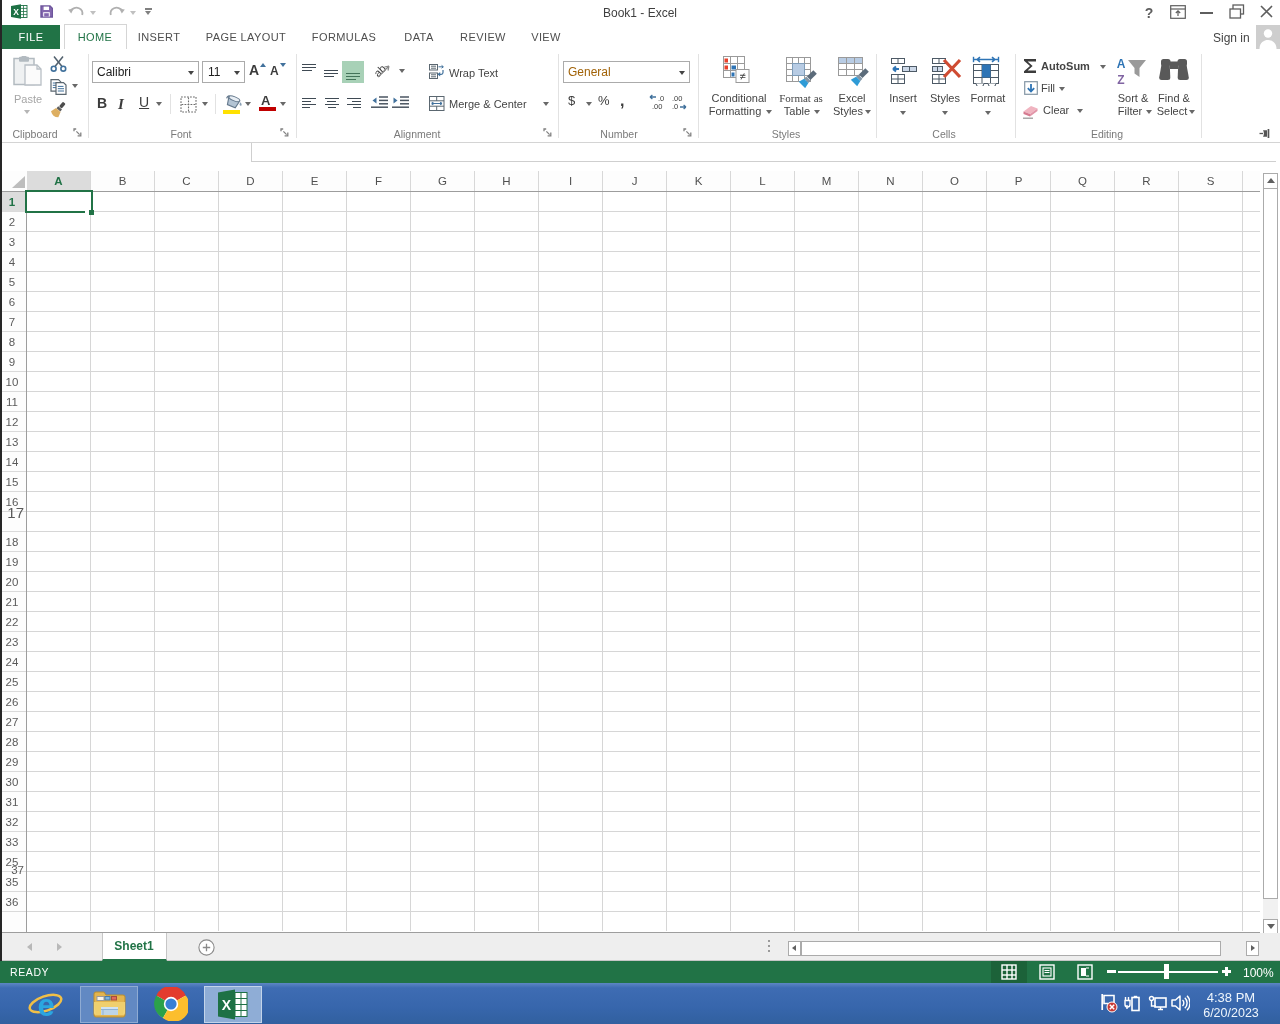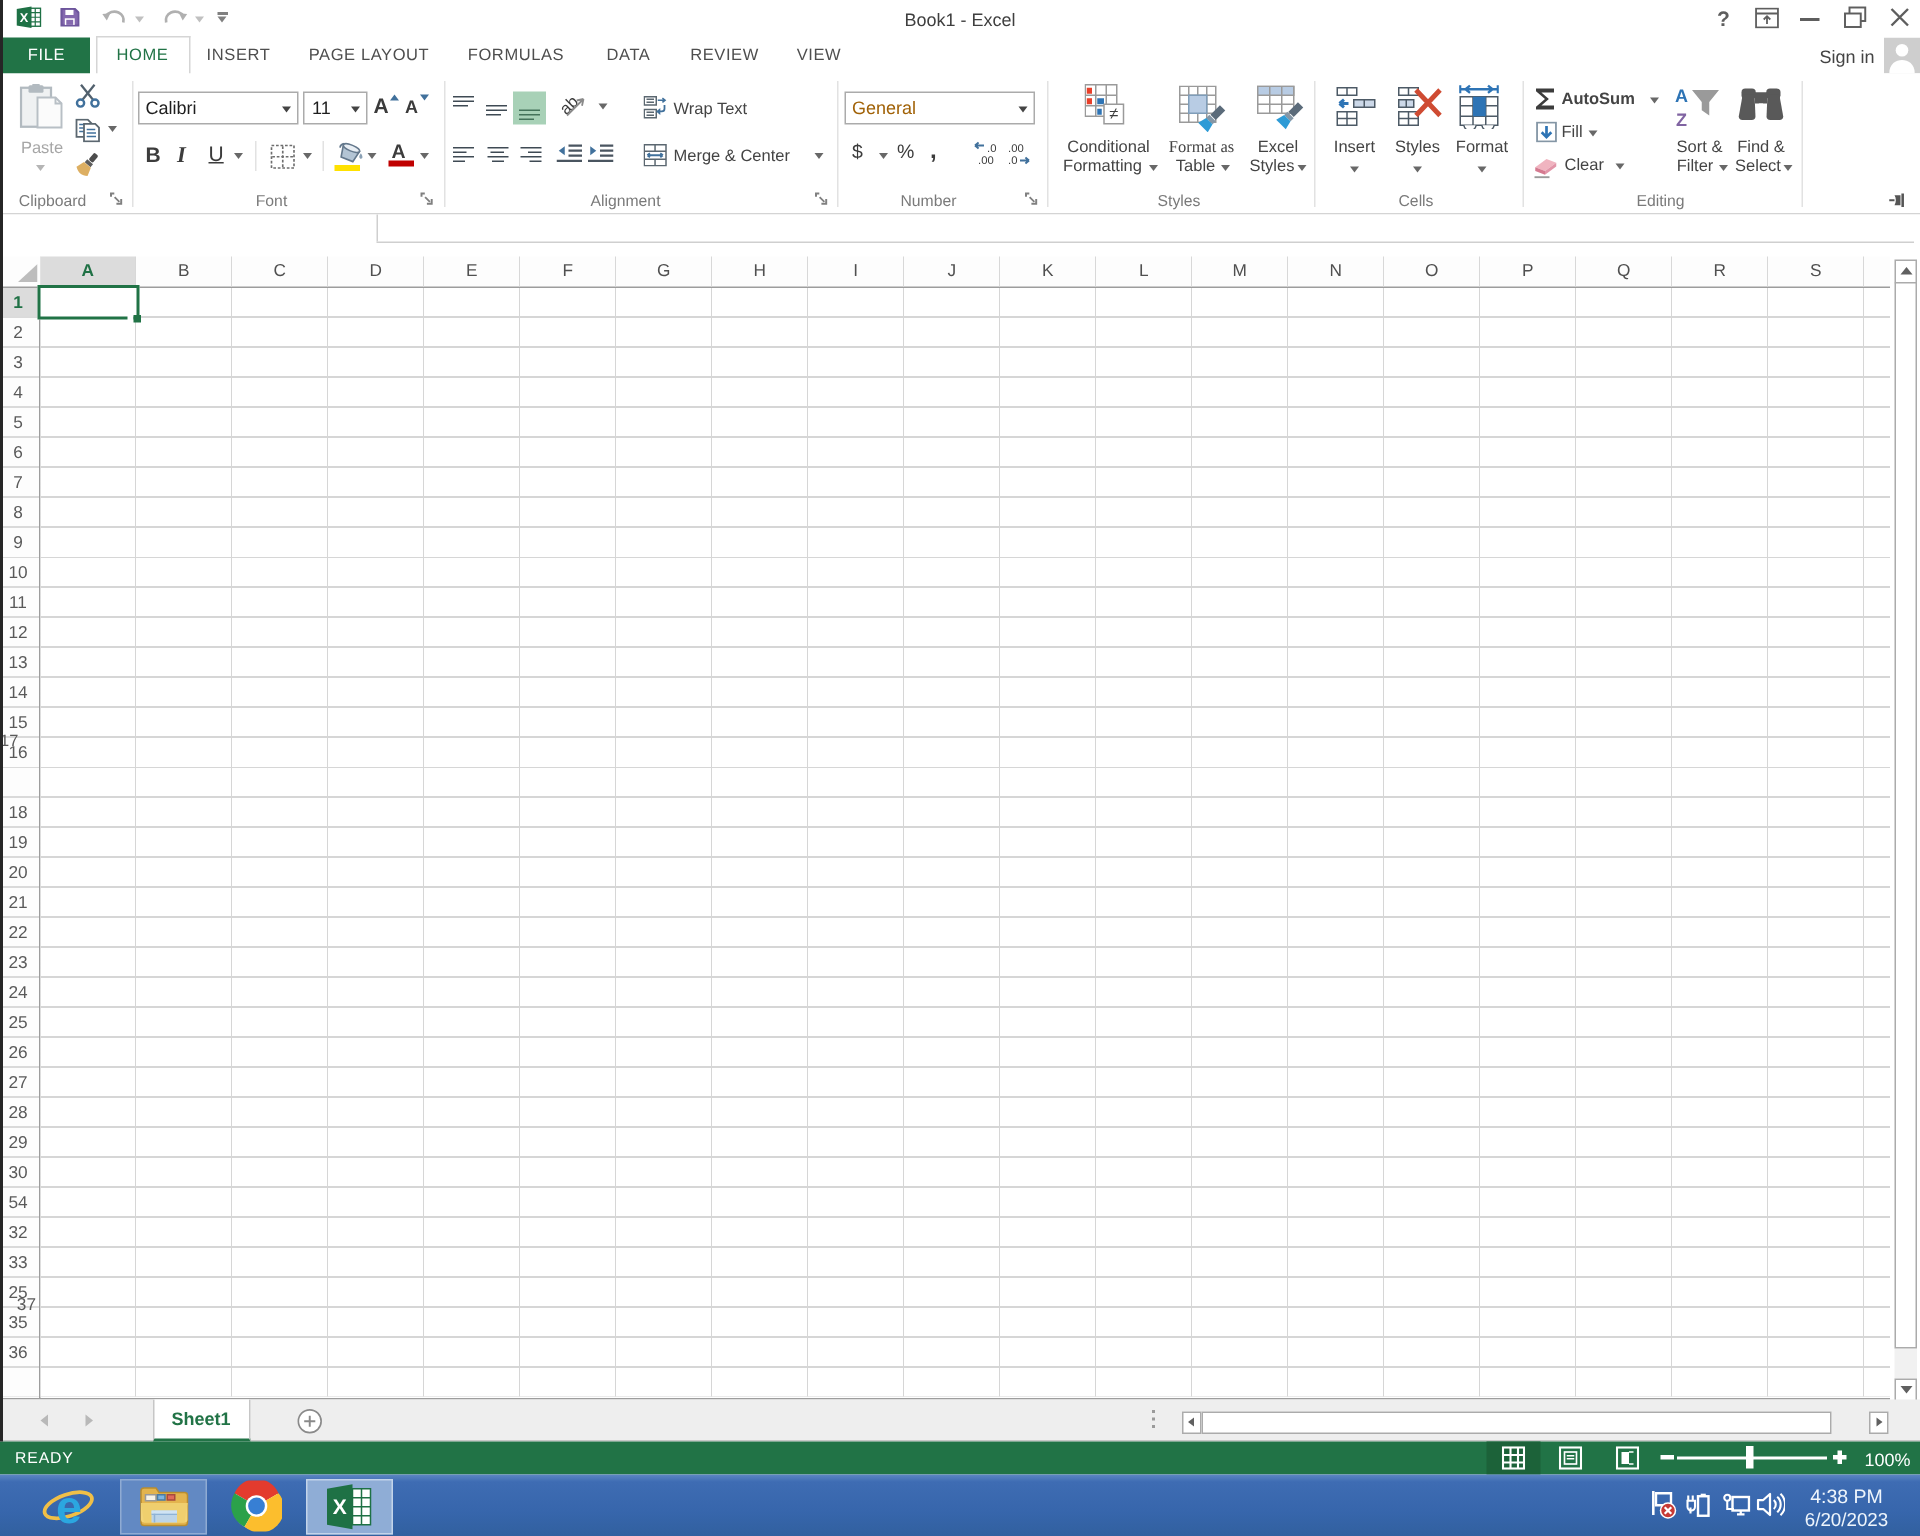--- a/index.html
+++ b/index.html
@@ -445,35 +445,35 @@
 <div class="ab" style="left:0;top:316px;width:24px;text-align:center;font-size:11.5px;color:#5a5a5a">7</div>
 <div class="ab" style="left:0;top:336px;width:24px;text-align:center;font-size:11.5px;color:#5a5a5a">8</div>
 <div class="ab" style="left:0;top:356px;width:24px;text-align:center;font-size:11.5px;color:#5a5a5a">9</div>
 <div class="ab" style="left:0;top:376px;width:24px;text-align:center;font-size:11.5px;color:#5a5a5a">10</div>
 <div class="ab" style="left:0;top:396px;width:24px;text-align:center;font-size:11.5px;color:#5a5a5a">11</div>
 <div class="ab" style="left:0;top:416px;width:24px;text-align:center;font-size:11.5px;color:#5a5a5a">12</div>
 <div class="ab" style="left:0;top:436px;width:24px;text-align:center;font-size:11.5px;color:#5a5a5a">13</div>
 <div class="ab" style="left:0;top:456px;width:24px;text-align:center;font-size:11.5px;color:#5a5a5a">14</div>
 <div class="ab" style="left:0;top:476px;width:24px;text-align:center;font-size:11.5px;color:#5a5a5a">15</div>
 <div class="ab" style="left:0;top:496px;width:24px;text-align:center;font-size:11.5px;color:#5a5a5a">16</div>
-<div class="ab" style="left:0;top:488px;width:24px;text-align:left;font-size:11px;color:#5a5a5a">17</div>
+<div class="ab" style="left:0;top:504px;width:24px;text-align:right;font-size:15px;color:#5a5a5a">17</div>
 <div class="ab" style="left:0;top:536px;width:24px;text-align:center;font-size:11.5px;color:#5a5a5a">18</div>
 <div class="ab" style="left:0;top:556px;width:24px;text-align:center;font-size:11.5px;color:#5a5a5a">19</div>
 <div class="ab" style="left:0;top:576px;width:24px;text-align:center;font-size:11.5px;color:#5a5a5a">20</div>
 <div class="ab" style="left:0;top:596px;width:24px;text-align:center;font-size:11.5px;color:#5a5a5a">21</div>
 <div class="ab" style="left:0;top:616px;width:24px;text-align:center;font-size:11.5px;color:#5a5a5a">22</div>
 <div class="ab" style="left:0;top:636px;width:24px;text-align:center;font-size:11.5px;color:#5a5a5a">23</div>
 <div class="ab" style="left:0;top:656px;width:24px;text-align:center;font-size:11.5px;color:#5a5a5a">24</div>
 <div class="ab" style="left:0;top:676px;width:24px;text-align:center;font-size:11.5px;color:#5a5a5a">25</div>
 <div class="ab" style="left:0;top:696px;width:24px;text-align:center;font-size:11.5px;color:#5a5a5a">26</div>
 <div class="ab" style="left:0;top:716px;width:24px;text-align:center;font-size:11.5px;color:#5a5a5a">27</div>
 <div class="ab" style="left:0;top:736px;width:24px;text-align:center;font-size:11.5px;color:#5a5a5a">28</div>
 <div class="ab" style="left:0;top:756px;width:24px;text-align:center;font-size:11.5px;color:#5a5a5a">29</div>
 <div class="ab" style="left:0;top:776px;width:24px;text-align:center;font-size:11.5px;color:#5a5a5a">30</div>
-<div class="ab" style="left:0;top:796px;width:24px;text-align:center;font-size:11.5px;color:#5a5a5a">54</div>
+<div class="ab" style="left:0;top:796px;width:24px;text-align:center;font-size:11.5px;color:#5a5a5a">31</div>
 <div class="ab" style="left:0;top:816px;width:24px;text-align:center;font-size:11.5px;color:#5a5a5a">32</div>
 <div class="ab" style="left:0;top:836px;width:24px;text-align:center;font-size:11.5px;color:#5a5a5a">33</div>
 <div class="ab" style="left:0;top:856px;width:24px;text-align:center;font-size:11.5px;color:#5a5a5a">25</div>
 <div class="ab" style="left:0;top:876px;width:24px;text-align:center;font-size:11.5px;color:#5a5a5a">35</div>
 <div class="ab" style="left:0;top:896px;width:24px;text-align:center;font-size:11.5px;color:#5a5a5a">36</div>
 <div class="ab" style="left:0;top:864px;width:24px;text-align:right;font-size:11.5px;color:#5a5a5a">37</div>
 <div class="ab" style="left:27px;top:192px;width:1233px;height:739px;background-color:#fff;background-image:repeating-linear-gradient(to right,transparent 0px,transparent 63px,#d6d6d6 63px,#d6d6d6 64px),repeating-linear-gradient(to bottom,transparent 0px,transparent 19px,#d6d6d6 19px,#d6d6d6 20px)"></div>
 <div class="ab" style="left:0;top:932px;width:1260px;height:1px;background:#9d9d9d"></div>
 <div class="ab" style="left:25px;top:190px;width:68px;height:23px;border:2px solid #217346;background:#fff"></div>
 <div class="ab" style="left:85px;top:210px;width:3.5px;height:3.5px;background:#fff"></div>

